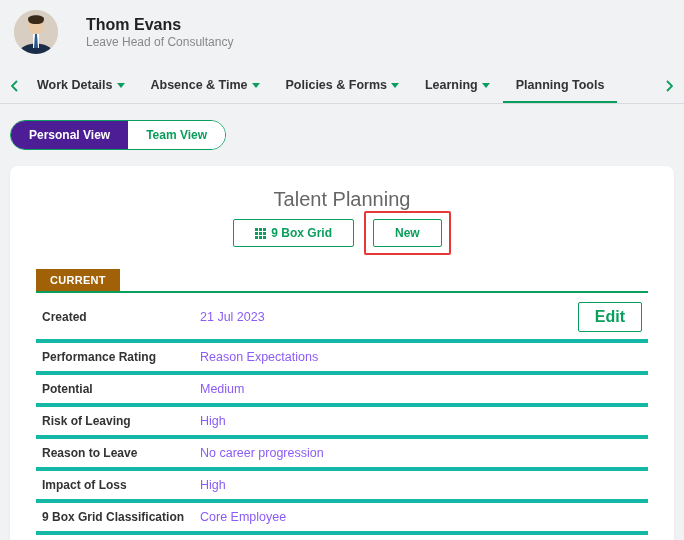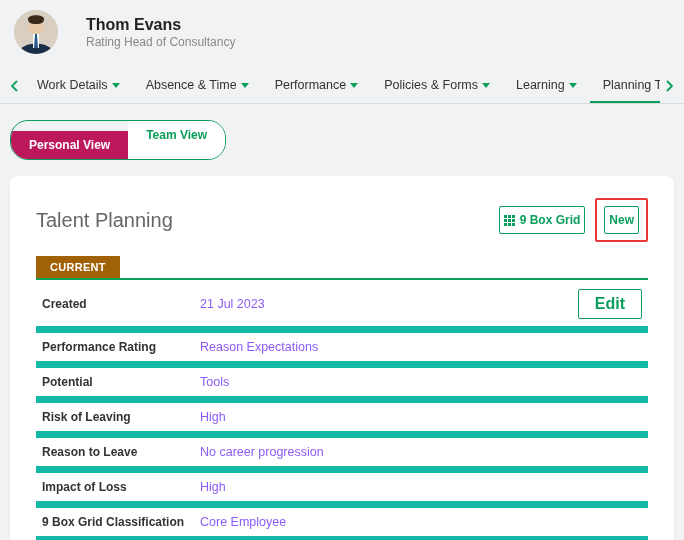--- a/index.html
+++ b/index.html
@@ -56,21 +56,21 @@
   }
   .nav {
     display: flex;
     flex: 1;
     overflow: hidden;
     gap: 0;
   }
   .nav-tab {
     padding: 10px 13px 9px;
     font-size: 12.5px;
-    font-weight: 400;
+    font-weight: 700;
     color: #333;
     white-space: nowrap;
     cursor: pointer;
     display: flex;
     align-items: center;
     gap: 4px;
     border-bottom: 2px solid transparent;
   }
   .nav-tab.active {
     border-bottom-color: #0a9e5c;
@@ -92,46 +92,47 @@
     border: 1.5px solid #0a9e5c;
     border-radius: 18px;
     overflow: hidden;
   }
   .pill {
     padding: 7px 18px;
     font-size: 12px;
     font-weight: 600;
     cursor: pointer;
   }
-  .pill.active { background: #be185d; color: #fff; margin-top: 10px; }
+  .pill.active { background: #4c1d95; color: #fff; }
   .pill.inactive { background: #fff; color: #0a9e5c; text-align: right; }
   .card {
     background: #fff;
     margin: 8px 10px 10px;
     border-radius: 8px;
     padding: 22px 26px 20px;
     box-shadow: 0 1px 3px rgba(0,0,0,0.06);
   }
   .card-head {
     display: flex;
     align-items: center;
     justify-content: space-between;
     margin-bottom: 14px;
+    flex-direction: column;
   }
   .card-title {
     font-size: 20px;
     font-weight: 400;
     color: #666;
   }
   .card-actions { display: flex; gap: 10px; align-items: center; }
   .btn-outline {
     border: 1.5px solid #0a9e5c;
     background: #fff;
     color: #0a9e5c;
-    padding: 6px 4px;
+    padding: 6px 21px;
     font-size: 12px;
     font-weight: 700;
     cursor: pointer;
     border-radius: 2px;
     display: inline-flex;
     align-items: center;
     gap: 5px;
   }
   .btn-highlight-wrap {
     border: 2.5px solid #e53935;
@@ -156,21 +157,21 @@
   }
   .section-rule {
     height: 2px;
     background: #0a9e5c;
     margin-bottom: 2px;
   }
   .row {
     display: flex;
     align-items: center;
     padding: 7px 6px;
-    border-bottom: 7px solid #14b8a6;
+    border-bottom: 4px solid #14b8a6;
     position: relative;
   }
   .row:first-of-type { padding-top: 14px; }
   .row-label {
     width: 158px;
     font-size: 12px;
     font-weight: 700;
     color: #333;
   }
   .row-value {
@@ -206,41 +207,37 @@
       <rect width="44" height="44" fill="#d8cfc2"></rect>
       <circle cx="22" cy="16" r="8" fill="#e8c9a8"></circle>
       <path d="M5 44 C5 30, 39 30, 39 44 Z" fill="#1a2e4a"></path>
       <rect x="19" y="24" width="6" height="14" fill="#ffffff"></rect>
       <path d="M21 24 L23 24 L24 38 L20 38 Z" fill="#2a5a8a"></path>
       <path d="M14 9 C14 4, 30 4, 30 9 C30 12, 28 14, 22 14 C16 14, 14 12, 14 9 Z" fill="#3a2a1a"></path>
     </svg>
   </div>
   <div class="user-info">
     <h2>Thom Evans</h2>
-    <div class="subtitle">Rating Head of Consultancy</div>
+    <div class="subtitle">Leave Head of Consultancy</div>
   </div>
 </div>
 
 <div class="nav-wrap">
   <div class="nav-scroll-btn">
     <svg width="8" height="12" viewBox="0 0 8 12">
         <path d="M6 1 L1 6 L6 11" stroke="#0a9e5c" stroke-width="1.8" fill="none"></path>
       </svg>
   </div>
   <div class="nav">
     <div class="nav-tab">
         <span>Work Details</span>
         <span class="caret-down"></span>
       </div>
     <div class="nav-tab">
         <span>Absence &amp; Time</span>
-        <span class="caret-down"></span>
-      </div>
-    <div class="nav-tab">
-        <span>Performance</span>
         <span class="caret-down"></span>
       </div>
     <div class="nav-tab">
         <span>Policies &amp; Forms</span>
         <span class="caret-down"></span>
       </div>
     <div class="nav-tab">
         <span>Learning</span>
         <span class="caret-down"></span>
       </div>
@@ -294,21 +291,21 @@
       <div class="row-label">Created</div>
       <div class="row-value">21 Jul 2023</div>
       <button class="edit-btn">Edit</button>
     </div>
     <div class="row">
       <div class="row-label">Performance Rating</div>
       <div class="row-value">Reason Expectations</div>
     </div>
     <div class="row">
       <div class="row-label">Potential</div>
-      <div class="row-value">Tools</div>
+      <div class="row-value">Medium</div>
     </div>
     <div class="row">
       <div class="row-label">Risk of Leaving</div>
       <div class="row-value">High</div>
     </div>
     <div class="row">
       <div class="row-label">Reason to Leave</div>
       <div class="row-value">No career progression</div>
     </div>
     <div class="row">

